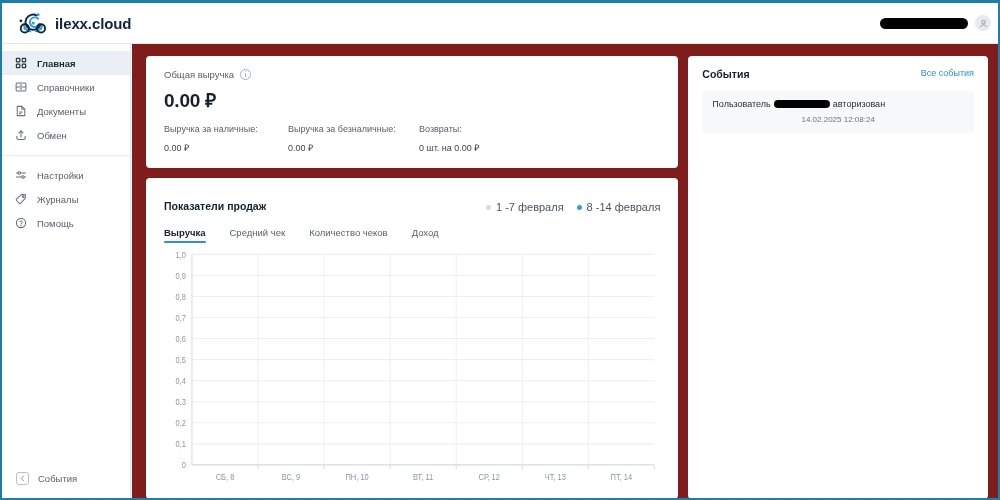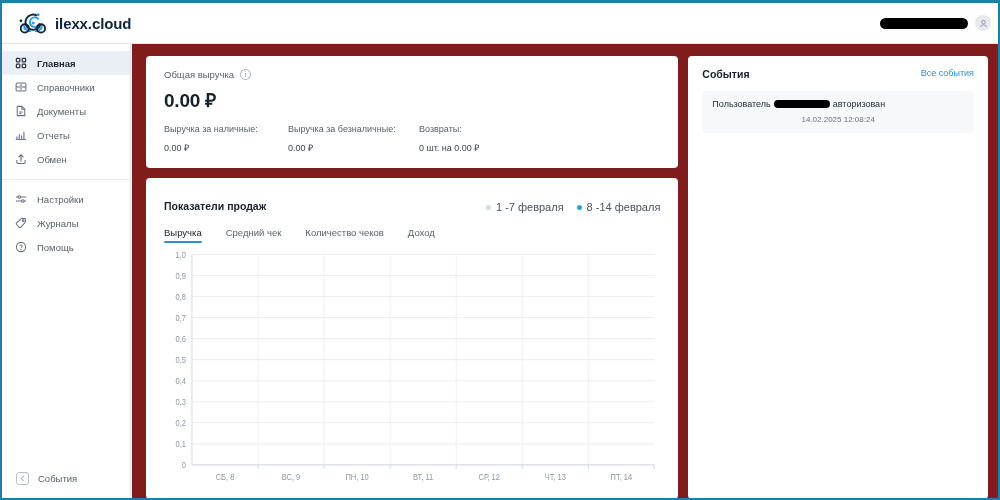--- a/index.html
+++ b/index.html
@@ -194,21 +194,21 @@
 
   .tabs { display: flex; gap: 24px; margin-top: 14px; }
   .tab {
     font-size: 9.5px;
     color: #59616c;
     padding-bottom: 5px;
     cursor: pointer;
     position: relative;
     white-space: nowrap;
   }
-  .tab.active { color: #16212d; font-weight: 400; }
+  .tab.active { color: #16212d; font-weight: 700; }
   .tab.active::after {
     content: "";
     position: absolute;
     left: 0; right: 0; bottom: 0;
     height: 2px;
     background: #2f8fd6;
     border-radius: 1px;
   }
 
   .plot-wrap {
@@ -328,34 +328,20 @@
               <path d="M2.6 1.6h5.4l3.4 3.3v7.5H2.6z" stroke-linejoin="round"></path>
               <path d="M8 1.7v3.3h3.3"></path>
               <line x1="4.8" y1="8.2" x2="9" y2="8.2"></line>
               <line x1="4.8" y1="10.1" x2="7.4" y2="10.1"></line>
             </g>
           </svg>
         </span>
         <span class="nav-label">Документы</span>
       </div>
 
-      <div class="nav-item">
-        <span class="nav-icon">
-          <svg viewBox="0 0 14 14" width="12" height="12">
-            <g stroke="currentColor" stroke-width="1.3" stroke-linecap="round">
-              <line x1="2.3" y1="11.4" x2="2.3" y2="9.1"></line>
-              <line x1="5.0" y1="11.4" x2="5.0" y2="6.6"></line>
-              <line x1="7.7" y1="11.4" x2="7.7" y2="8.0"></line>
-              <line x1="10.4" y1="11.4" x2="10.4" y2="4.0"></line>
-              <line x1="1.2" y1="12.3" x2="12.6" y2="12.3" stroke-width="1.1"></line>
-            </g>
-          </svg>
-        </span>
-        <span class="nav-label">Отчеты</span>
-      </div>
 
       <div class="nav-item">
         <span class="nav-icon">
           <svg viewBox="0 0 14 14" width="12" height="12">
             <g fill="none" stroke="currentColor" stroke-width="1.25" stroke-linecap="round" stroke-linejoin="round">
               <path d="M2.2 8.6v2.1a1.5 1.5 0 0 0 1.5 1.5h6.6a1.5 1.5 0 0 0 1.5-1.5V8.6"></path>
               <line x1="7" y1="2.2" x2="7" y2="9.2"></line>
               <path d="M4.6 4.6 7 2.2l2.4 2.4"></path>
             </g>
           </svg>

